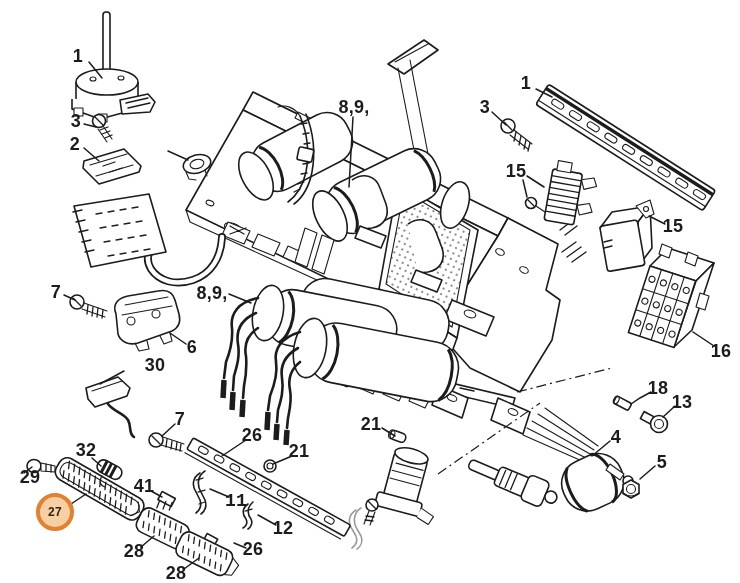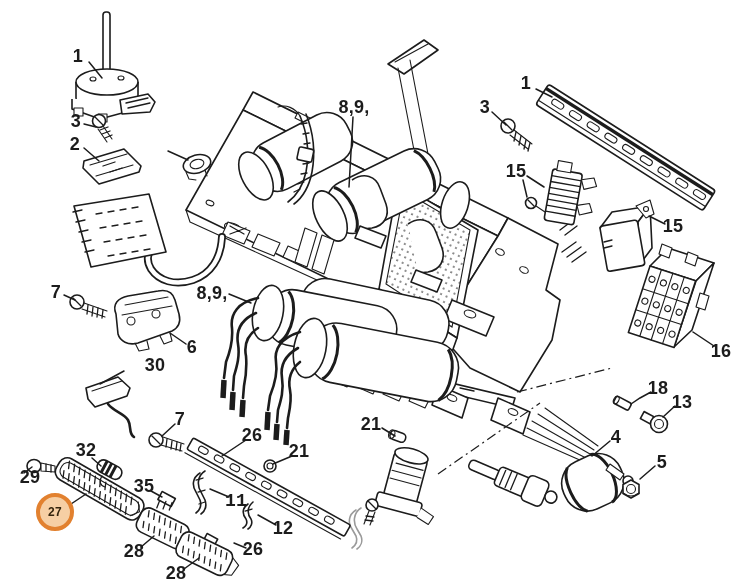--- a/index.html
+++ b/index.html
@@ -512,21 +512,21 @@
       <div class="callout" style="left: 673px; top: 226px;">15</div>
       <div class="callout" style="left: 721px; top: 351px;">16</div>
       <div class="callout" style="left: 56px; top: 292px;">7</div>
       <div class="callout" style="left: 192px; top: 347px;">6</div>
       <div class="callout" style="left: 212px; top: 293px;">8,9,</div>
       <div class="callout" style="left: 131px; top: 365px; margin-left: 24px;">30</div>
       <div class="callout" style="left: 180px; top: 419px;">7</div>
       <div class="callout" style="left: 30px; top: 477px;">29</div>
       <div class="callout" style="left: 86px; top: 450px;">32</div>
       <div class="callout highlighted" style="left: 55px; top: 512px;">27</div>
-      <div class="callout" style="left: 144px; top: 486px;">35</div>
+      <div class="callout" style="left: 144px; top: 486px;">41</div>
       <div class="callout" style="left: 252px; top: 435px;">26</div>
       <div class="callout" style="left: 299px; top: 451px;">21</div>
       <div class="callout" style="left: 236px; top: 501px; font-family: Liberation Mono, monospace;">11</div>
       <div class="callout" style="left: 283px; top: 528px;">12</div>
       <div class="callout" style="left: 253px; top: 549px;">26</div>
       <div class="callout" style="left: 134px; top: 551px;">28</div>
       <div class="callout" style="left: 176px; top: 573px;">28</div>
       <div class="callout" style="left: 371px; top: 424px;">21</div>
       <div class="callout" style="left: 658px; top: 388px; text-align: center;">18</div>
       <div class="callout" style="left: 682px; top: 402px;">13</div>

